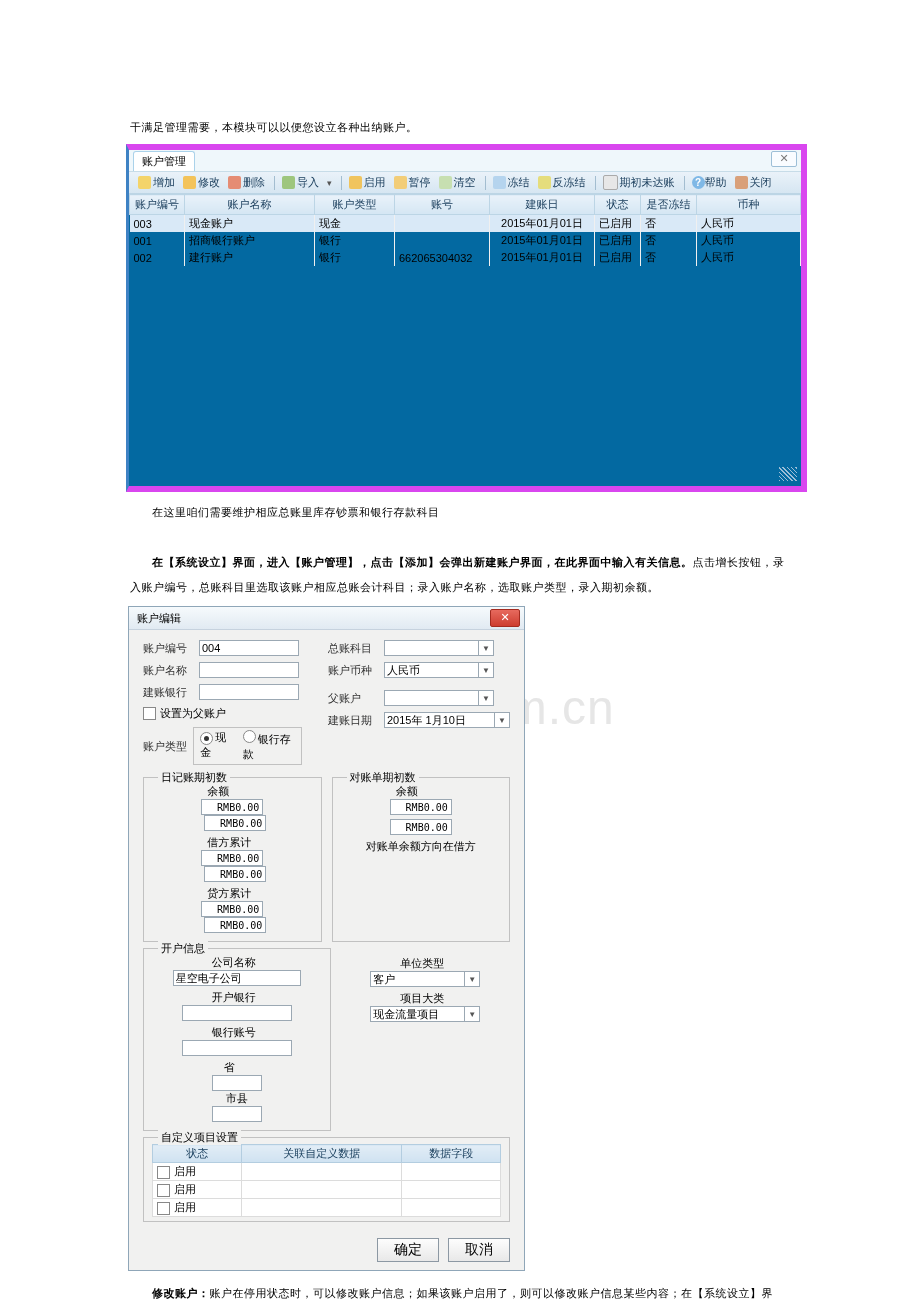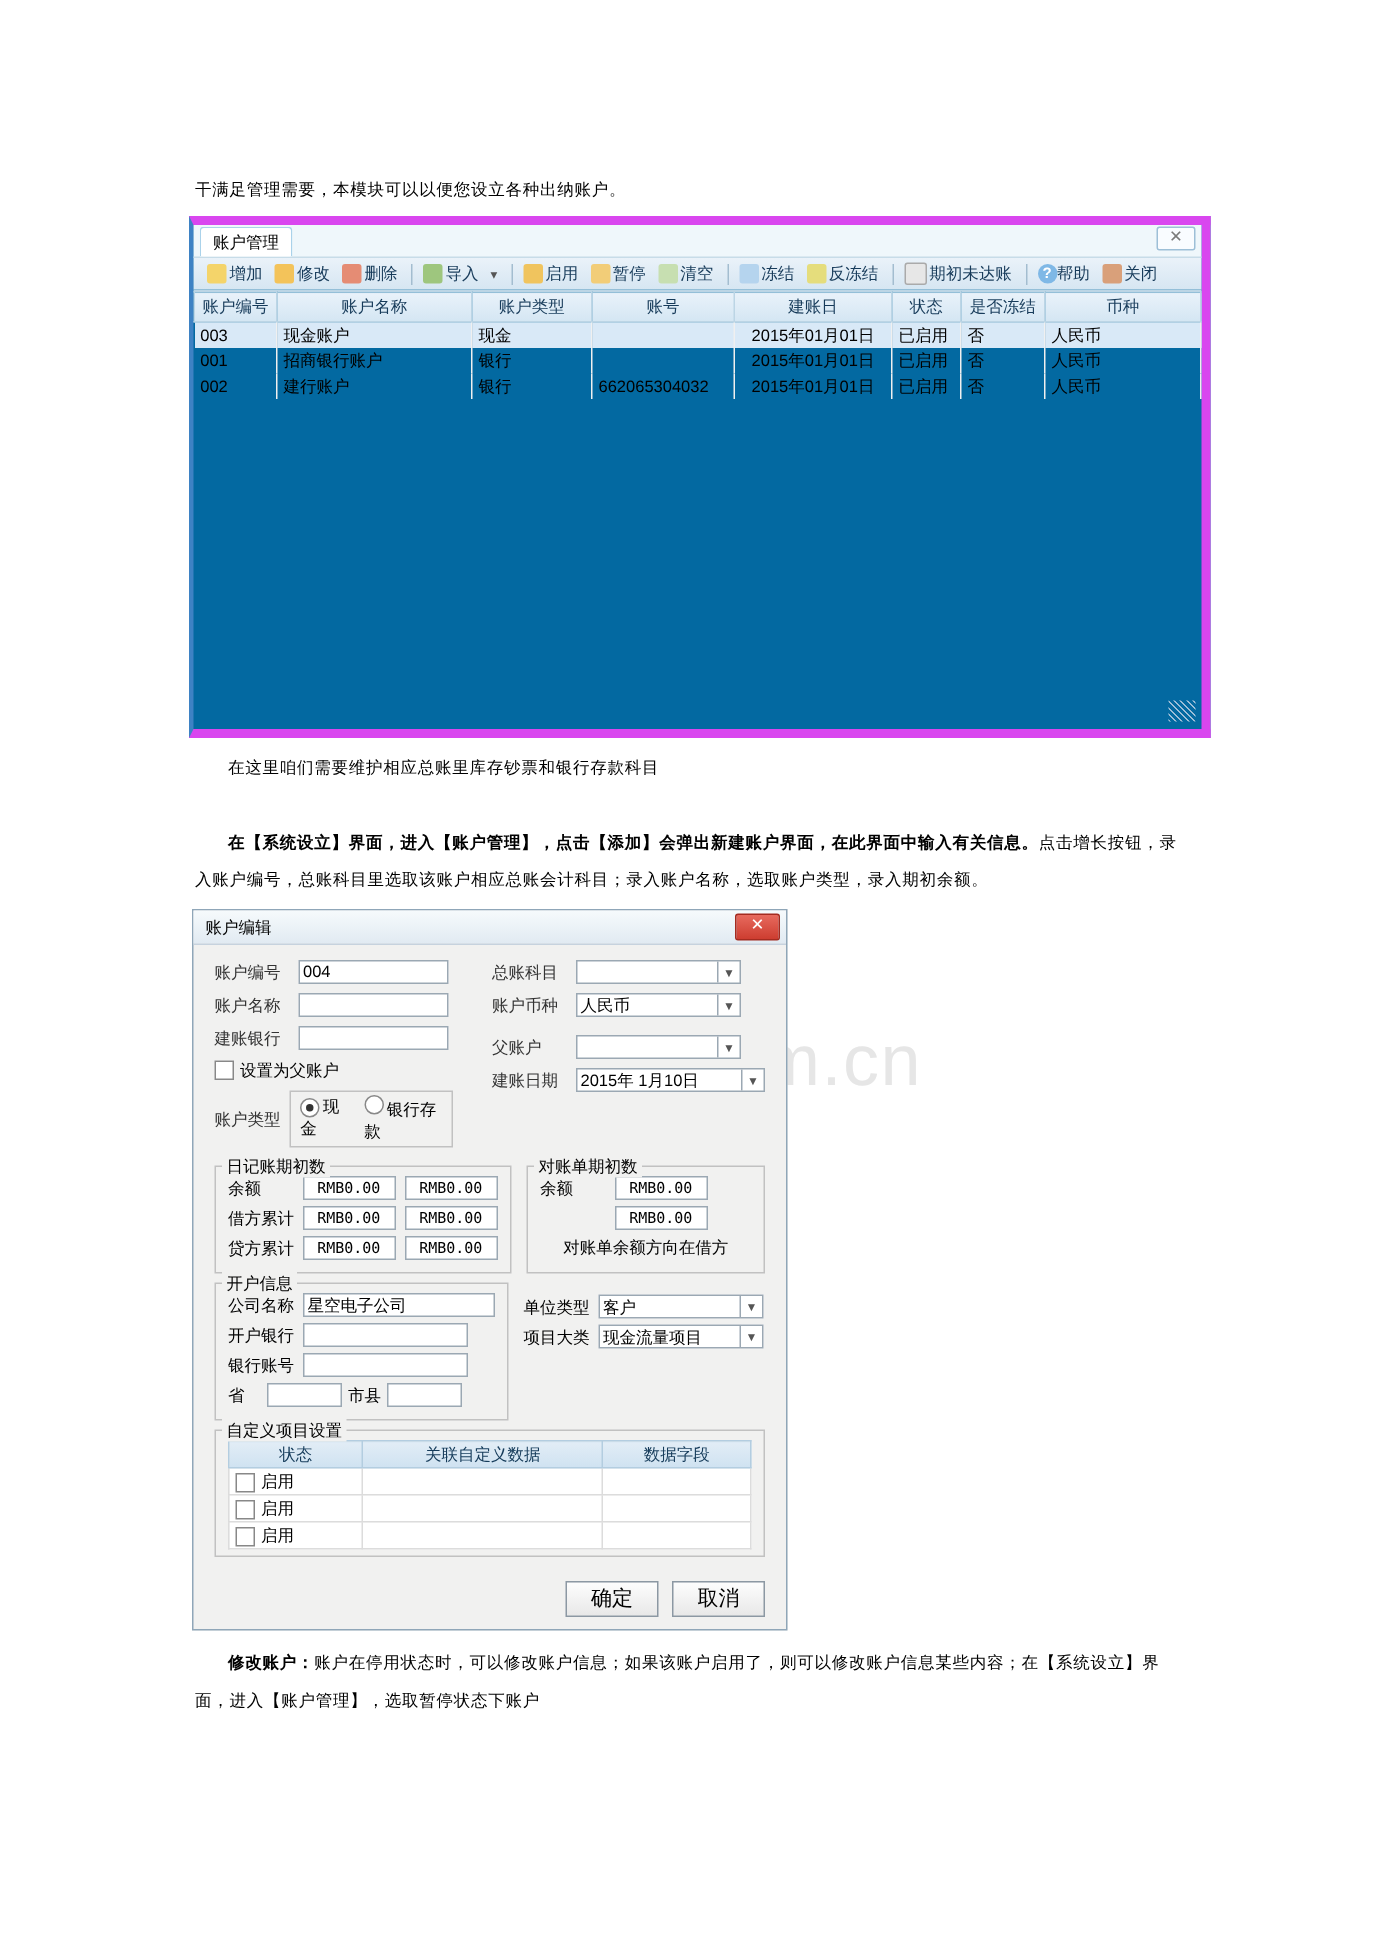--- a/index.html
+++ b/index.html
@@ -150,24 +150,24 @@
     border: 1px solid #9ba8b3; background:#fff; height:16px; padding-left:2px;
     display:inline-flex; align-items:center; justify-content:space-between;
     box-sizing: border-box; font-size:11px;
   }
   .combo .dd { width:14px; height:14px; border-left:1px solid #9ba8b3;
     display:inline-flex; align-items:center; justify-content:center; color:#555; font-size:8px;}
   .chk { width:11px; height:11px; border:1px solid #888; display:inline-block; margin-right:4px; vertical-align:middle; background:#fff; }
   .rad { width:11px; height:11px; border:1px solid #888; border-radius:50%; display:inline-flex; align-items:center; justify-content:center; margin-right:2px; background:#fff; }
   .rad.on::after { content:""; width:5px; height:5px; background:#333; border-radius:50%; }
   .rg { border:1px solid #c1c1c1; padding:6px 8px 4px 8px; position:relative; margin-top:6px; }
-  .rg .lg { position:absolute; top:-8px; left:4px; background:#f1f1f0; padding:0 3px; font-size:11px; }
-  .pair { display:flex; align-items:center; margin-bottom:4px; }
+  .rg .lg { position:absolute; top:-8px; left:14px; background:#f1f1f0; padding:0 3px; font-size:11px; }
+  .pair { display:flex; align-items:center; margin-bottom:4px;flex-direction:column; }
   .pair .pl { width:50px; }
-  .num { width:62px; text-align:center; padding-right:3px; font-family:monospace; font-size:10px; }
+  .num { width:62px; text-align:right; padding-right:3px; font-family:monospace; font-size:10px; }
   .btn {
     border:1px solid #8c98a3; background:linear-gradient(#fdfdfd,#e8e8e8);
     padding: 2px 16px; font-size:14px;
   }
   .cols2 { display:flex; gap:10px; }
   .cols2 > div { flex:1; }
   .cust-tbl { width:100%; border-collapse:collapse; font-size:11px; }
   .cust-tbl th { background: linear-gradient(#e2edf6,#cfe2f1); border:1px solid #b3cde0; color:#153b5a; font-weight:normal; padding:1px 4px; text-align:center;}
   .cust-tbl td { border:1px solid #dcdcdc; background:#fff; padding:1px 4px; }
   .ft { text-align:right; padding:8px 14px; }

